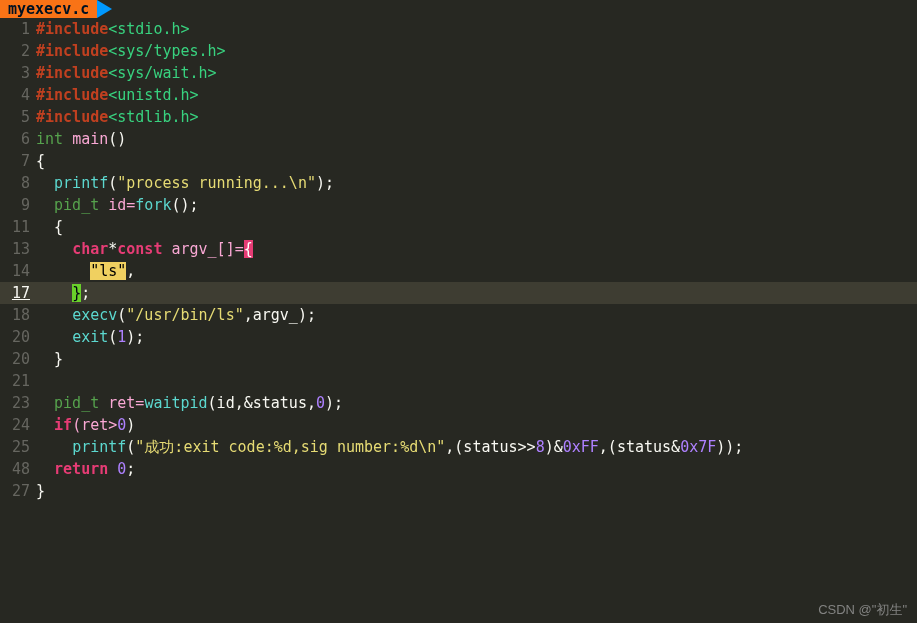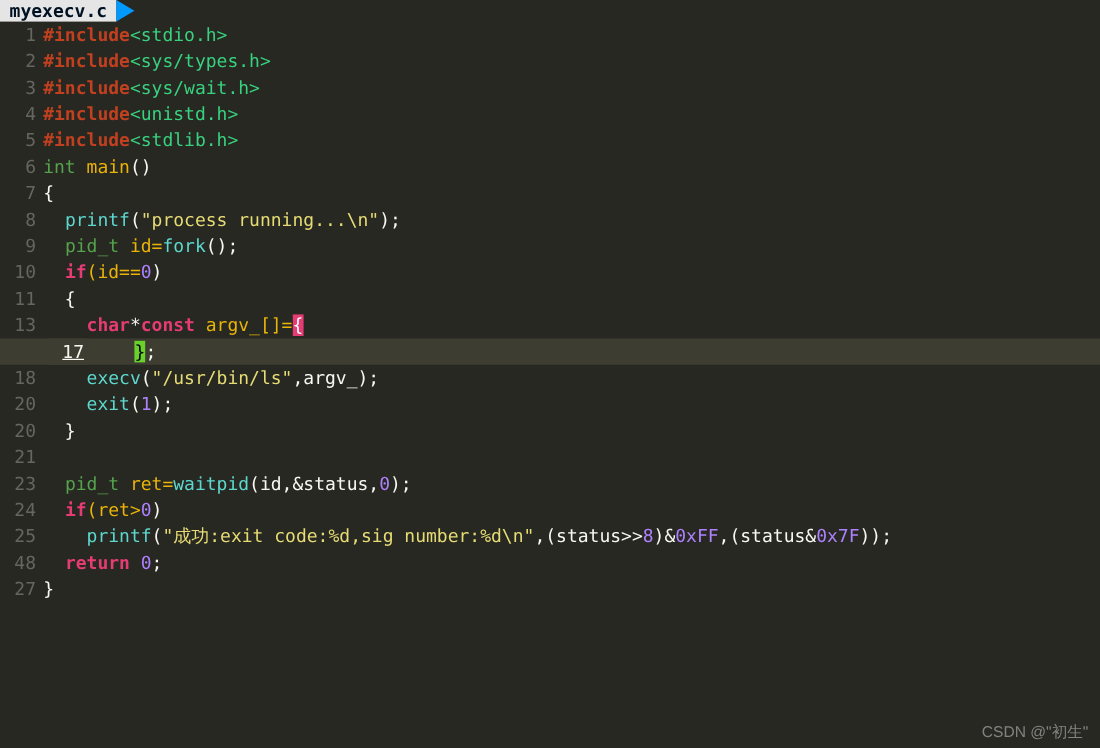--- a/index.html
+++ b/index.html
@@ -7,21 +7,21 @@
     font-family: Consolas, "DejaVu Sans Mono", monospace;
     background: #272822;
     color: #f8f8f2;
     width: 917px;
     height: 623px;
     overflow: hidden;
     position: relative;
     font-size: 15px;
   }
   .tab {
-    background: #e5e5e5;
+    background: #f97316;
     color: #001122;
     display: inline-block;
     padding: 0 8px;
     position: relative;
     font-weight: bold;
     height: 18px;
     line-height: 18px;
   }
   .tab::after {
     content: "";
@@ -54,26 +54,25 @@
   .code {
     white-space: pre;
     padding-left: 4px;
     flex: 1;
   }
   .line.current { background: #3e3d32; }
   .line.current .ln-gutter {
     background: #3e3d32;
     color: #f8f8f2;
     text-decoration: underline;
-    margin-left: 40px;
   }
   .c-pre   { color: #c04020; font-weight: bold; }   
   .c-inc   { color: #38d27f; }                       
   .c-type  { color: #56a24d; }                       
-  .c-ident { color: #eab308; }                       
+  .c-ident { color: #f9a8d4; }                       
   .c-func  { color: #5cd8cf; }                       
   .c-keyw  { color: #e63c75; font-weight: bold; }    
   .c-str   { color: #e6db74; }                       
   .c-num   { color: #ae81ff; }                       
   .c-punct { color: #f8f8f2; }                       
   .bg-yellow { background: #f0d060; color: #000; }   
   .brace-open { background: #e63c75; color: #fff; }  
   .brace-close { background: #69d12a; color: #001; } 
   .watermark {
     position: absolute;
@@ -125,30 +124,30 @@
     </div>
     <div class="line">
       <div class="ln-gutter">8</div>
       <div class="code"><span class="c-punct">  </span><span class="c-func">printf</span><span class="c-punct">(</span><span class="c-str">"process running...\n"</span><span class="c-punct">);</span></div>
     </div>
     <div class="line">
       <div class="ln-gutter">9</div>
       <div class="code"><span class="c-punct">  </span><span class="c-type">pid_t </span><span class="c-ident">id=</span><span class="c-func">fork</span><span class="c-punct">();</span></div>
     </div>
     <div class="line">
-      <div class="ln-gutter">10</div>
-      <div class="code"><span class="c-punct">  </span><span class="c-keyw">if</span><span class="c-ident">(id==</span><span class="c-num">0</span><span class="c-punct">)</span></div>
-    </div>
-    <div class="line">
       <div class="ln-gutter">11</div>
       <div class="code"><span class="c-punct">  {</span></div>
     </div>
     <div class="line">
       <div class="ln-gutter">13</div>
       <div class="code"><span class="c-punct">    </span><span class="c-keyw">char</span><span class="c-punct">*</span><span class="c-keyw">const </span><span class="c-ident">argv_[]=</span><span class="brace-open">{</span></div>
+    </div>
+    <div class="line">
+      <div class="ln-gutter">14</div>
+      <div class="code"><span class="c-punct">      </span><span class="bg-yellow">"ls"</span><span class="c-punct">,</span></div>
     </div>
     <div class="line current">
       <div class="ln-gutter">17</div>
       <div class="code"><span class="c-punct">    </span><span class="brace-close">}</span><span class="c-punct">;</span></div>
     </div>
     <div class="line">
       <div class="ln-gutter">18</div>
       <div class="code"><span class="c-punct">    </span><span class="c-func">execv</span><span class="c-punct">(</span><span class="c-str">"/usr/bin/ls"</span><span class="c-punct">,argv_);</span></div>
     </div>
     <div class="line">

